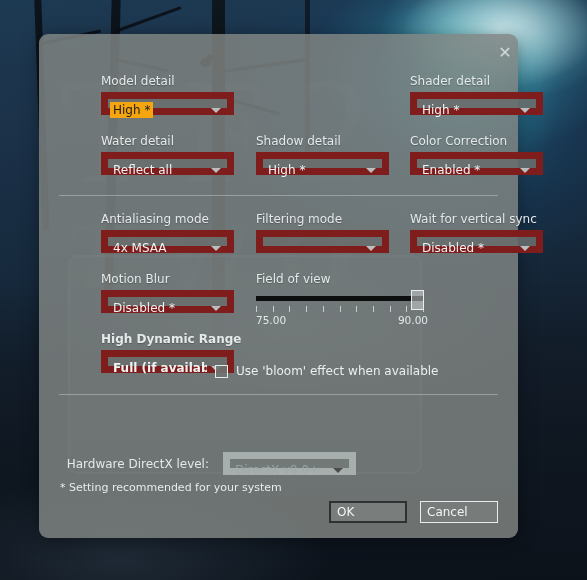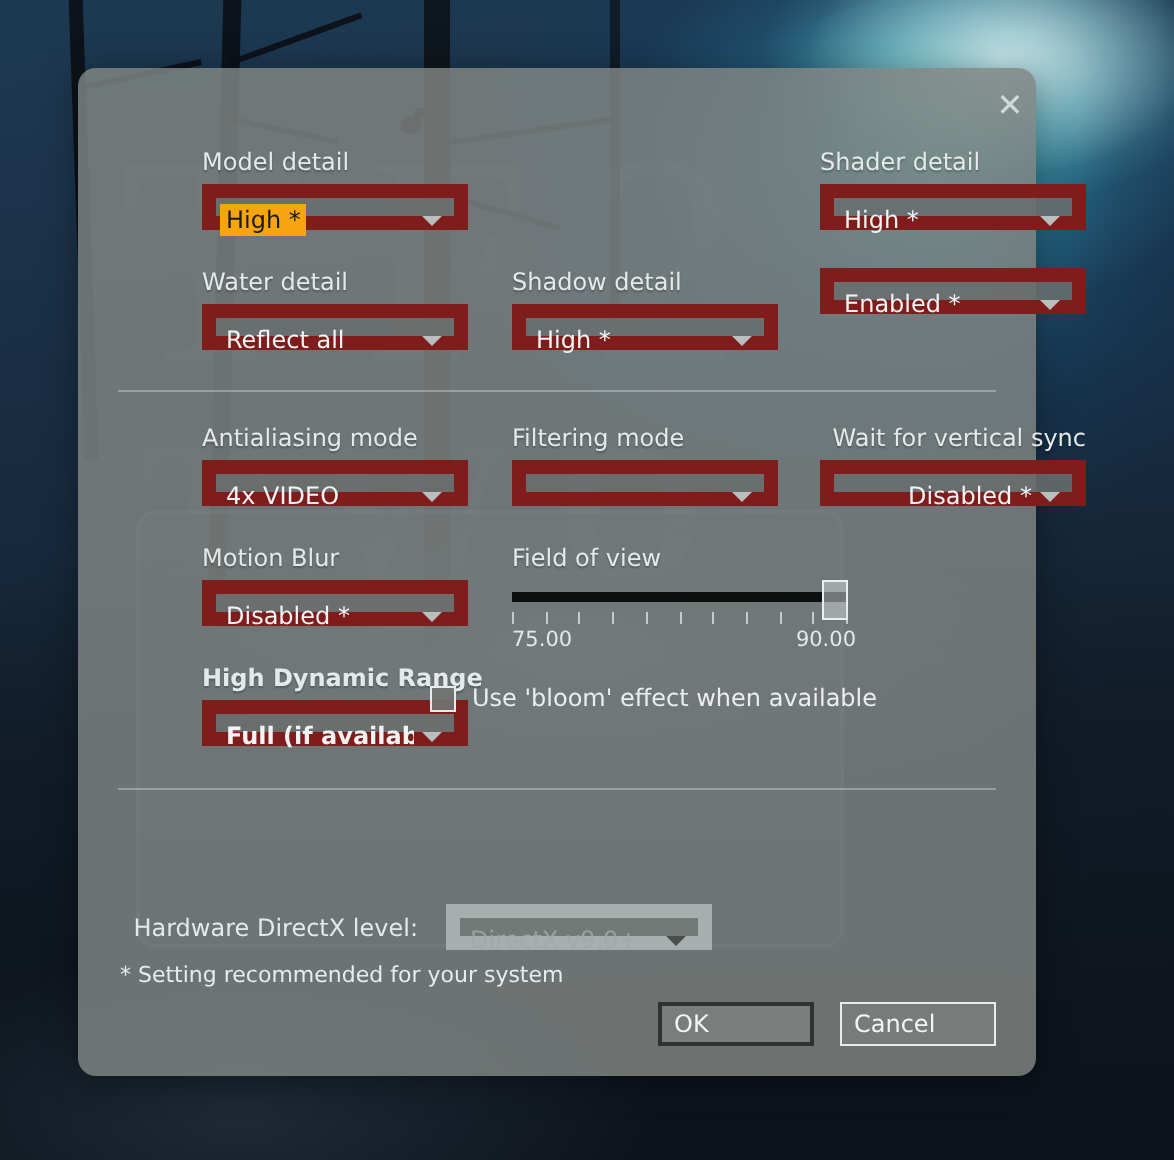--- a/index.html
+++ b/index.html
@@ -385,42 +385,43 @@
 
     <div class="field" style="left:175px; top:100px;">
       <div class="field-label">Shadow detail</div>
       <div class="combo">
         <div class="val">High *</div>
         <div class="arrow"></div>
       </div>
     </div>
 
     <div class="field" style="left:329px; top:100px;">
+      <div class="field-label">Color Correction</div>
       <div class="combo">
         <div class="val">Enabled *</div>
         <div class="arrow"></div>
       </div>
     </div>
 
     <div class="field" style="left:20px; top:178px;">
       <div class="field-label">Antialiasing mode</div>
       <div class="combo">
-        <div class="val">4x VIDEO</div>
+        <div class="val">4x MSAA</div>
         <div class="arrow"></div>
       </div>
     </div>
 
     <div class="field" style="left:175px; top:178px;">
       <div class="field-label">Filtering mode</div>
       <div class="combo">
         <div class="arrow"></div>
       </div>
     </div>
 
-    <div class="field" style="left:329px; top:178px;text-align:right;">
+    <div class="field" style="left:329px; top:178px;">
       <div class="field-label">Wait for vertical sync</div>
       <div class="combo">
         <div class="val">Disabled *</div>
         <div class="arrow"></div>
       </div>
     </div>
 
     <div class="field" style="left:20px; top:238px;">
       <div class="field-label">Motion Blur</div>
       <div class="combo">
@@ -453,21 +454,21 @@
     </div>
 
     <div class="field" style="left:20px; top:298px;font-weight:bold;">
       <div class="field-label">High Dynamic Range</div>
       <div class="combo">
         <div class="val">Full (if available) *</div>
         <div class="arrow"></div>
       </div>
     </div>
 
-    <div class="checkrow" style="left:176px; top:308px;justify-content:center;">
+    <div class="checkrow" style="left:176px; top:330px;justify-content:center;">
       <span class="checkbox"></span>
       <span class="cb-label">Use 'bloom' effect when available</span>
     </div>
 
     <div class="dxrow" style="left:20px; top:378px;">
       <span class="dxlabel">Hardware DirectX level:</span>
       <span class="combo disabled" style="display:inline-block;">
         <span class="val">DirectX v9.0+</span>
         <span class="arrow"></span>
       </span>

